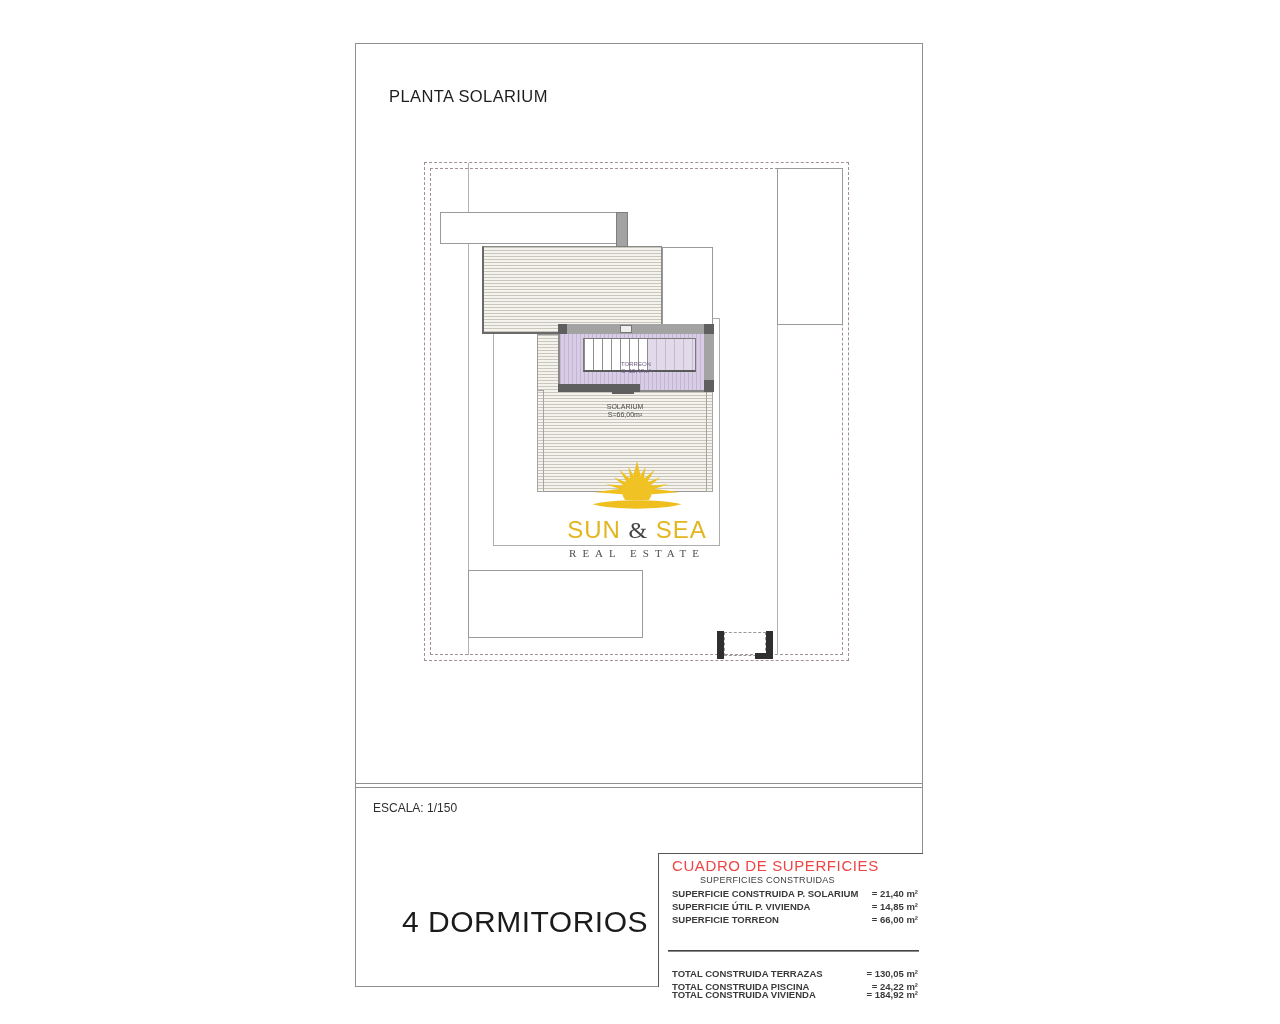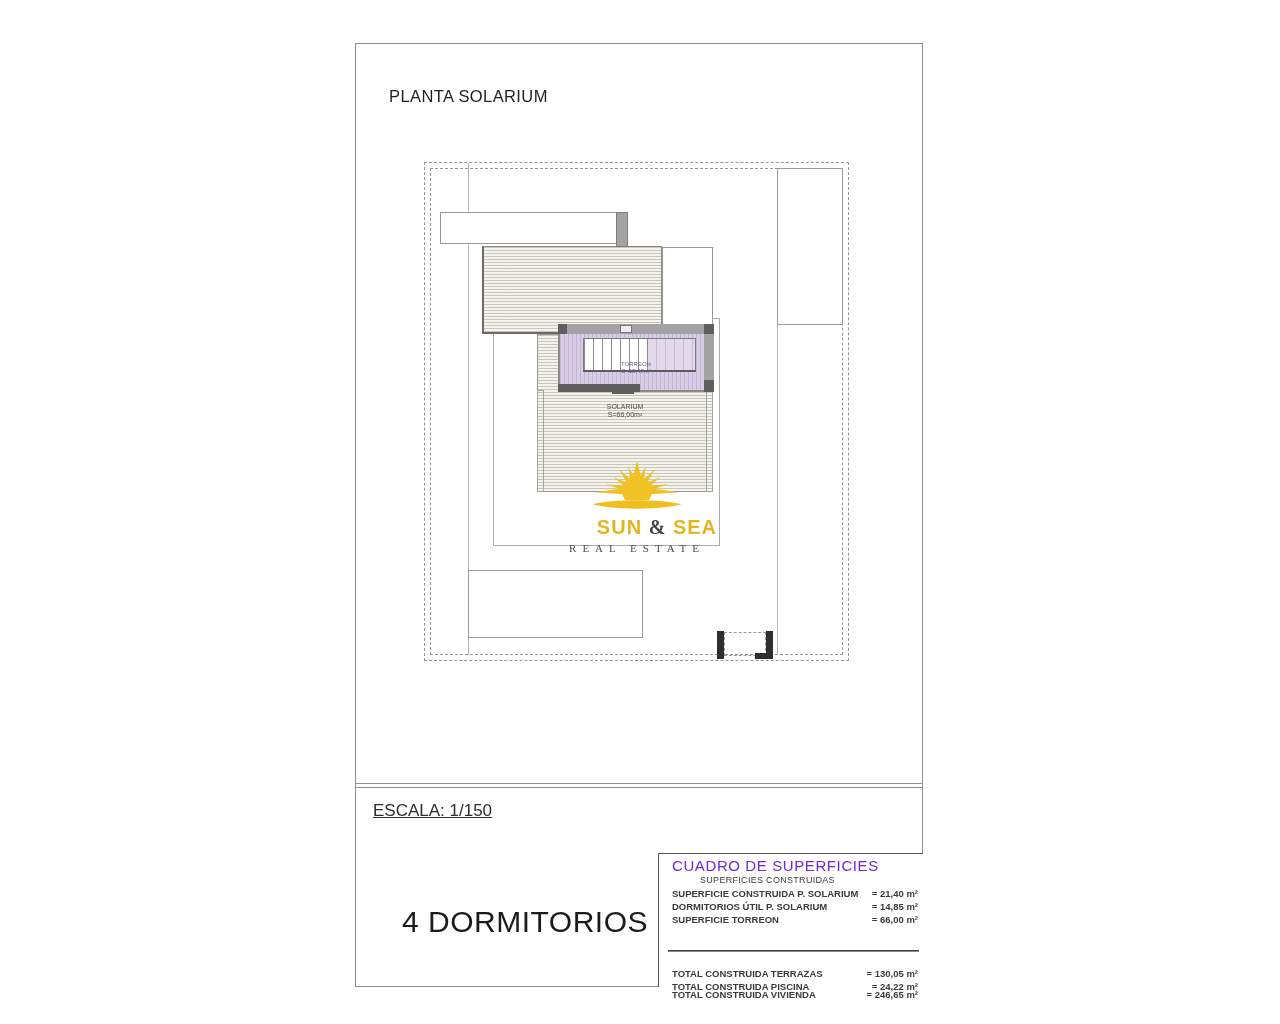--- a/index.html
+++ b/index.html
@@ -41,30 +41,30 @@
          background-image:repeating-linear-gradient(to right,#8d8d8d 0px,#8d8d8d 1px,transparent 1px,transparent 9px);
          border:1px solid #7a7a7a;border-bottom:2px solid #5a5a5a;z-index:8;}
   .stair-tint{left:648px;top:339px;width:47px;height:31px;background:rgba(216,204,228,.75);z-index:9;}
   .tor-label{left:558px;top:361px;width:156px;text-align:center;font-size:6px;line-height:7px;color:#6e5d85;z-index:10;}
   
   .pool-dash{left:724px;top:632px;width:42px;height:24px;border:1px dashed #9a9a9a;z-index:6;}
   .pool-bar{top:631px;width:7px;height:28px;background:#2f2f2f;z-index:7;}
   .pool-foot{left:755px;top:653px;width:18px;height:6px;background:#2f2f2f;z-index:7;}
   
   .logo{left:557px;top:456px;width:160px;text-align:center;z-index:20;}
-  .logo-line1{margin-top:-2px;font-size:20px;font-weight:bold;letter-spacing:1px;color:#e3b51e;white-space:nowrap;text-align:right;}
+  .logo-line1{margin-top:-2px;font-size:24px;font-weight:normal;letter-spacing:1px;color:#e3b51e;white-space:nowrap;}
   .logo-amp{color:#454545;font-family:"Liberation Serif",serif;}
   .logo-line2{margin-top:3px;font-size:11px;letter-spacing:6px;color:#4f4f4f;font-family:"Liberation Serif",serif;white-space:nowrap;}
   
   .divider1{left:355px;top:783px;width:568px;height:1px;background:#8f8f8f;}
   .divider2{left:355px;top:787px;width:568px;height:1px;background:#8f8f8f;}
-  .escala{left:373px;top:801px;font-size:17px;color:#2e2e2e;text-decoration:underline;}
+  .escala{left:373px;top:801px;font-size:12px;color:#2e2e2e;}
   .dorms{left:402px;top:905px;font-size:30px;letter-spacing:.5px;color:#1b1b1b;}
   .stable{left:658px;top:853px;width:265px;height:134px;border-left:1px solid #555;border-top:1px solid #555;background:#fff;}
-  .stable-title{left:672px;top:857px;font-size:15px;letter-spacing:.6px;color:#6d28d9;}
+  .stable-title{left:672px;top:857px;font-size:15px;letter-spacing:.6px;color:#ef4444;}
   .stable-sub{left:672px;top:875px;font-size:9px;letter-spacing:.3px;color:#3d3d3d;margin-left:28px;}
   .srow{left:672px;width:246px;font-size:9.5px;color:#3a3a3a;display:flex;justify-content:space-between;font-weight:bold;}
   .srule{left:668px;top:950px;width:251px;height:2px;border-top:1px solid #444;border-bottom:1px solid #888;}
 </style>
 </head>
 <body>
 
 <div class="canvas">
 
   <div class="abs sheet"></div>
@@ -149,33 +149,33 @@
 
   <div class="abs stable"></div>
   <div class="abs stable-title">CUADRO DE SUPERFICIES</div>
   <div class="abs stable-sub">SUPERFICIES CONSTRUIDAS</div>
 
   <div class="abs srow" style="top:888px;">
     <span>SUPERFICIE CONSTRUIDA P. SOLARIUM</span>
     <span>= 21,40 m²</span>
   </div>
   <div class="abs srow" style="top:901px;">
-    <span>DORMITORIOS ÚTIL P. SOLARIUM</span>
+    <span>SUPERFICIE ÚTIL P. VIVIENDA</span>
     <span>= 14,85 m²</span>
   </div>
   <div class="abs srow" style="top:914px;">
     <span>SUPERFICIE TORREON</span>
     <span>= 66,00 m²</span>
   </div>
 
   <div class="abs srule"></div>
 
   <div class="abs srow" style="top:955px;margin-top:34px;">
     <span>TOTAL CONSTRUIDA VIVIENDA</span>
-    <span>= 246,65 m²</span>
+    <span>= 184,92 m²</span>
   </div>
   <div class="abs srow" style="top:968px;">
     <span>TOTAL CONSTRUIDA TERRAZAS</span>
     <span>= 130,05 m²</span>
   </div>
   <div class="abs srow" style="top:981px;gap:9px;">
     <span>TOTAL CONSTRUIDA PISCINA</span>
     <span>= 24,22 m²</span>
   </div>
 

